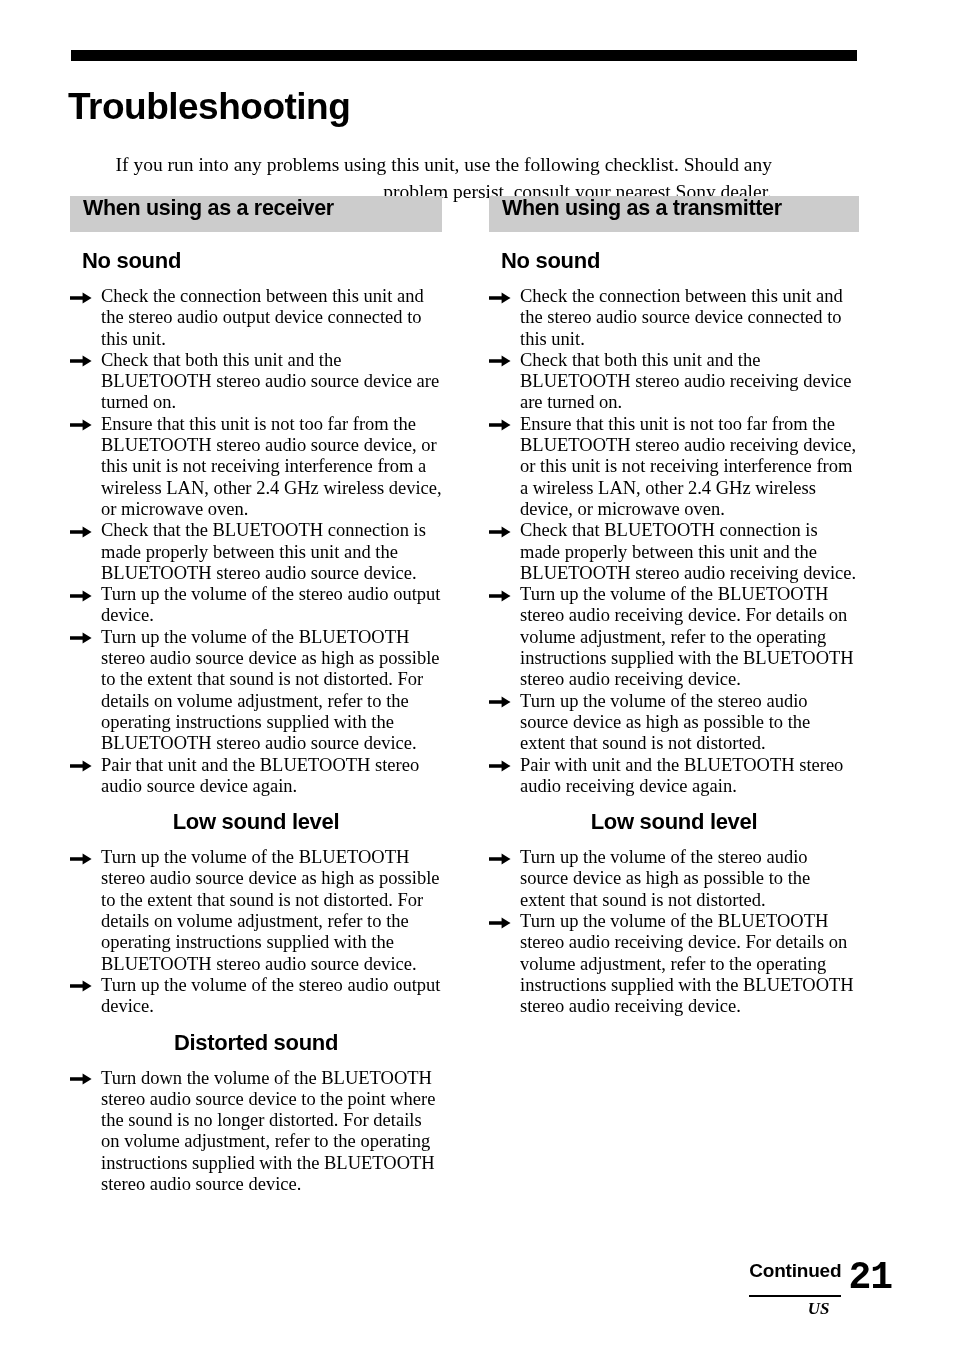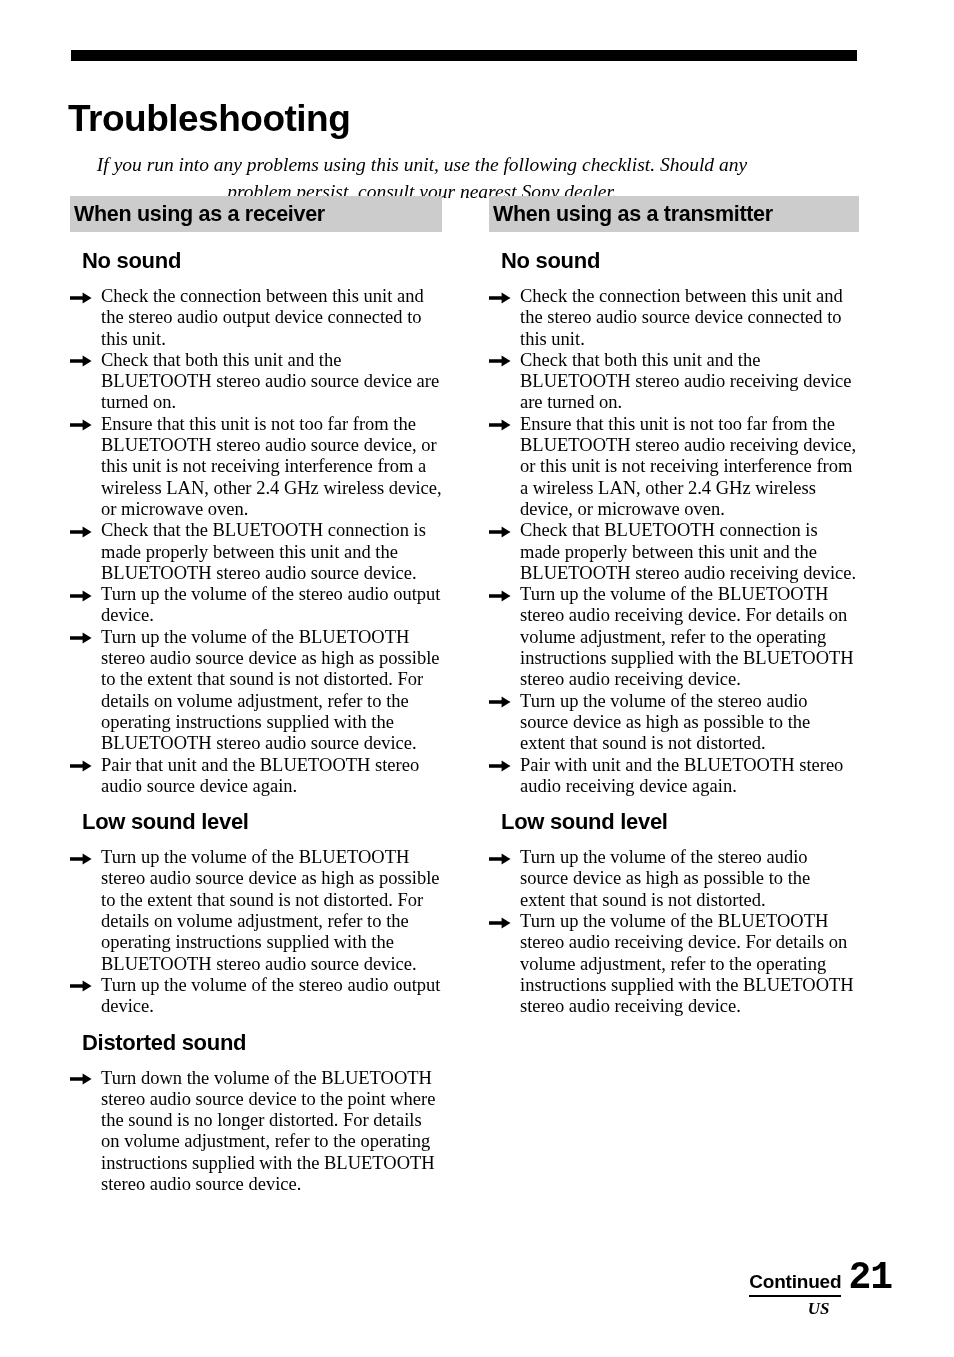--- a/index.html
+++ b/index.html
@@ -30,56 +30,54 @@
     top: 50px;
     width: 786px;
     height: 11px;
     background: #000000;
   }
 
   
   .chapter-title {
     position: absolute;
     left: 68px;
-    top: 72px;
+    top: 60px;
     font-family: "Liberation Sans", "DejaVu Sans", sans-serif;
     font-weight: bold;
     font-size: 37px;
     line-height: 44px;
     letter-spacing: -0.5px;
     white-space: nowrap;
   }
 
   
   .intro {
     position: absolute;
     left: 72px;
     top: 131px;
     width: 700px;
     font-size: 19.5px;
     line-height: 27px;
-    text-align: center;
-    font-style: italic;
+    text-align: right;
   }
 
   
   .col {
     position: absolute;
     top: 196px;
   }
   .col-left  { left: 70px;  width: 372px; }
   .col-right { left: 489px; width: 370px; }
 
   
   .banner {
     background: #cccccc;
     height: 36px;
     display: flex;
-    align-items: center;
-    padding-left: 4px;
+    padding-left: 13px;
     box-sizing: border-box;
   }
   .banner-text {
     font-family: "Liberation Sans", "DejaVu Sans", sans-serif;
     font-weight: bold;
     font-size: 21.5px;
     letter-spacing: -0.3px;
     white-space: nowrap;
   }
   .col-left .banner  { width: 372px; }
@@ -90,21 +88,21 @@
     font-family: "Liberation Sans", "DejaVu Sans", sans-serif;
     font-weight: bold;
     font-size: 22px;
     line-height: 26px;
     letter-spacing: -0.3px;
     margin: 12px;
     padding: 0;
   }
   .col-left  .subhead.first { margin-top: 16px; }
   .col-right .subhead.first { margin-top: 16px; }
-  .subhead.later { margin-top: 12px; }
+  .subhead.later { margin-top: 12px; text-align: center; }
 
   
   ul.items {
     list-style: none;
     margin: 4px 0 0 0;
     padding: 0;
   }
   ul.items li {
     position: relative;
     padding-left: 31px;
@@ -134,21 +132,21 @@
     display: flex;
     align-items: flex-end;
     justify-content: flex-end;
   }
   .continued {
     font-family: "Liberation Sans", "DejaVu Sans", sans-serif;
     font-weight: bold;
     font-size: 19px;
     letter-spacing: -0.2px;
     border-bottom: 2.5px solid #000;
-    padding-bottom: 2px;
+    padding-bottom: 13px;
     margin-right: 7px;
     line-height: 22px;
   }
   .pagenum {
     font-family: Liberation Mono, monospace;
     font-weight: bold;
     font-size: 38px;
     line-height: 38px;
     letter-spacing: -1px;
   }

